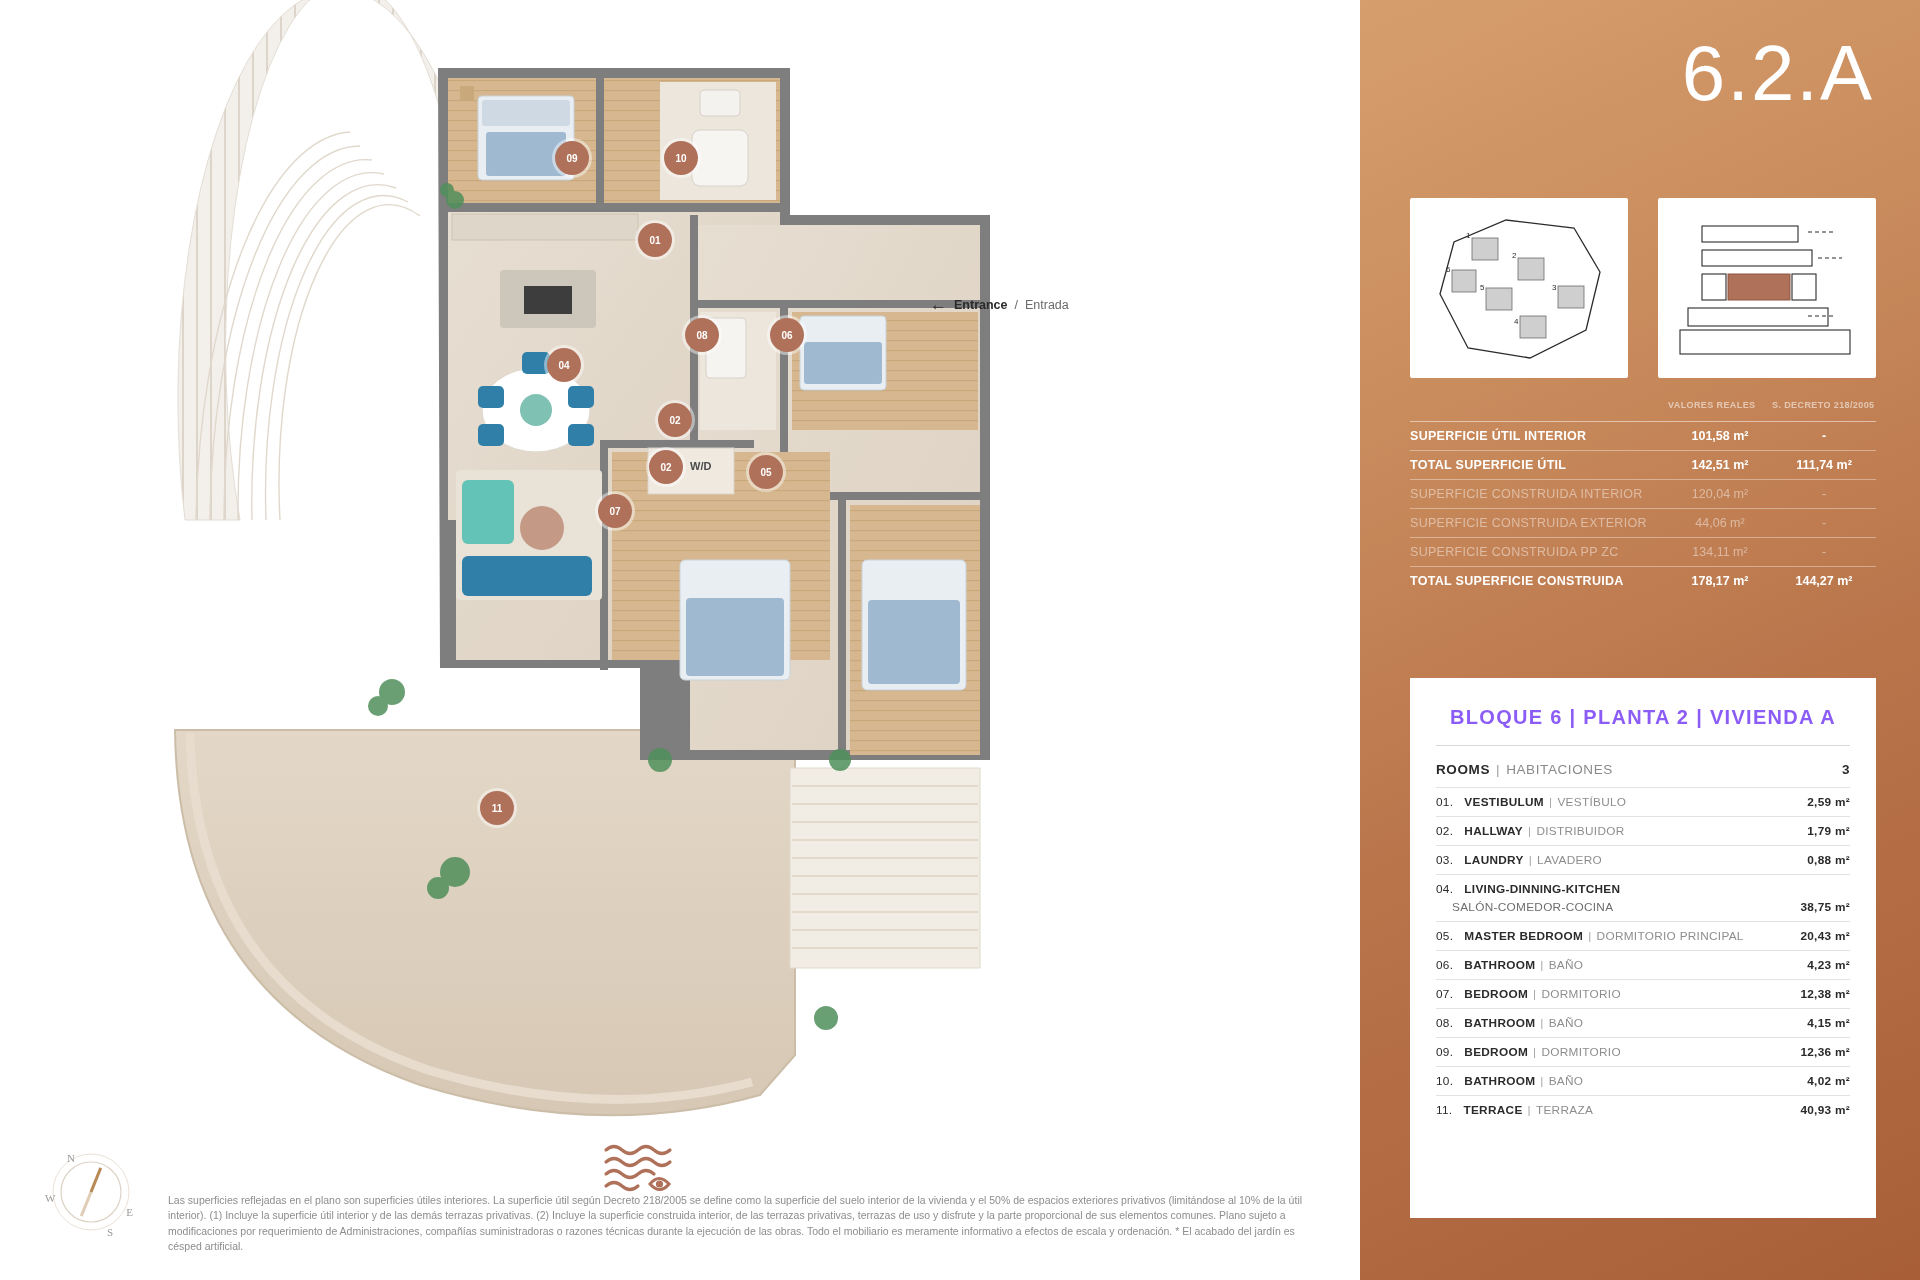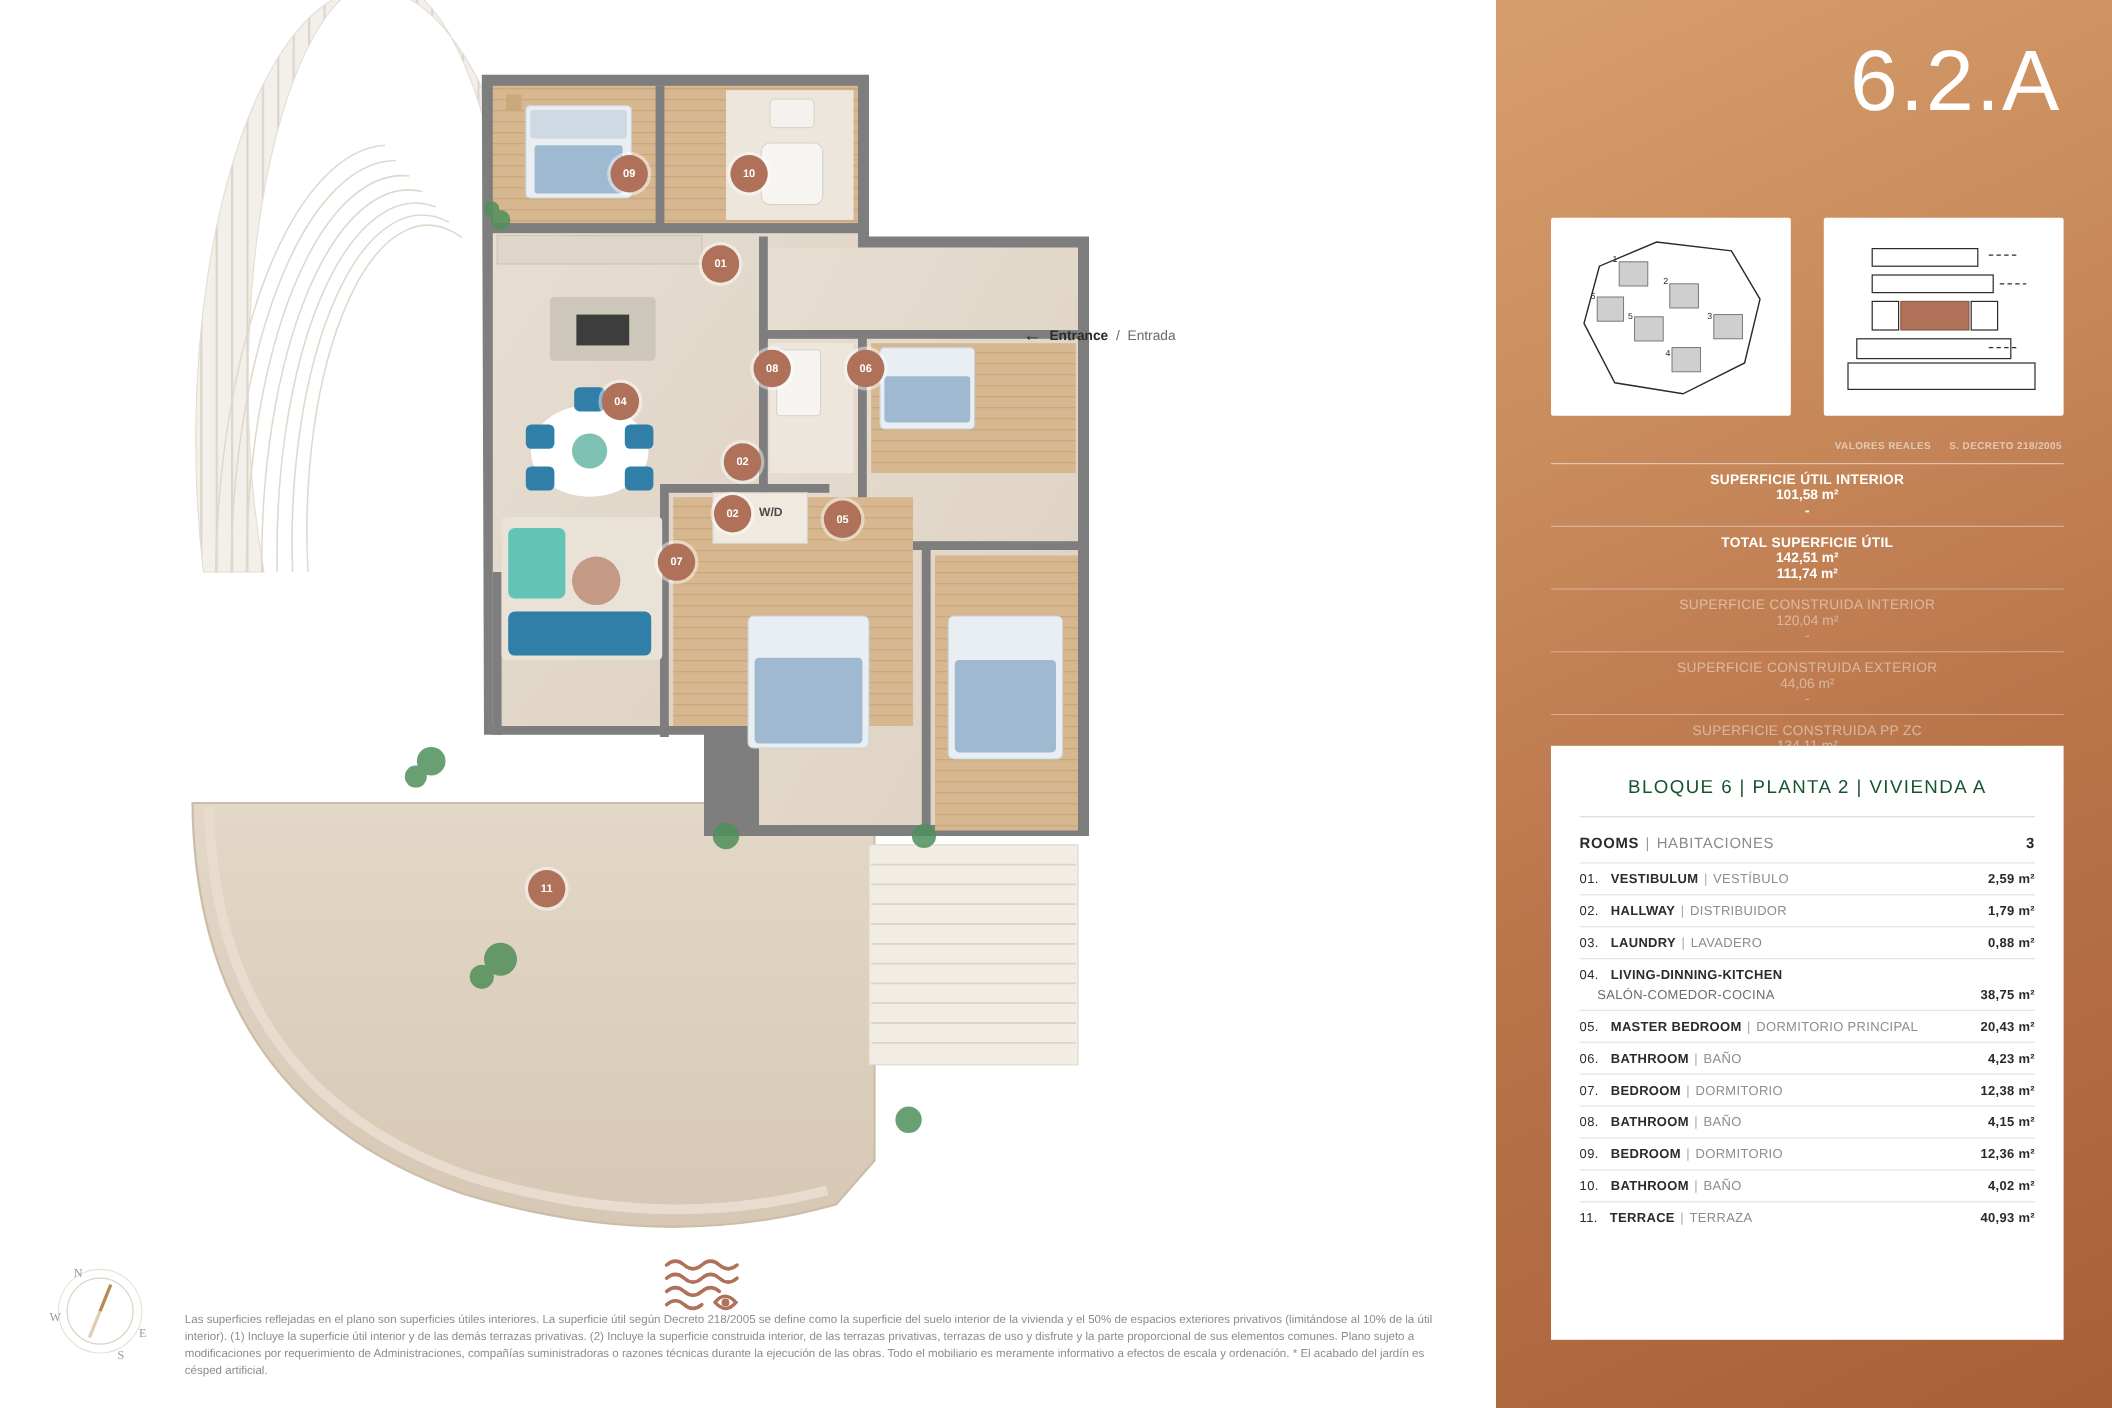--- a/index.html
+++ b/index.html
@@ -99,39 +99,38 @@
   }
   #areas-table .colhead {
     display:flex; justify-content:flex-end; gap: 0px; color: rgba(255,255,255,0.55);
     font-size: 9px; font-weight:bold; letter-spacing:0.4px; 
     padding-bottom: 10px;
   }
   #areas-table .colhead span { width: 104px; line-height:1.25; }
   #areas-table .row {
     display:flex; align-items:center; padding: 7px 0;
     border-top: 1px solid rgba(255,255,255,0.38);
-    flex-direction: column;
   }
   #areas-table .row.first { border-top: 1px solid rgba(255,255,255,0.5); }
   #areas-table .row .lab { flex:1; font-size:12.5px; font-weight:bold; letter-spacing:0.3px; }
   #areas-table .row .v1, #areas-table .row .v2 {
     width:104px; text-align:center; font-size:12.5px; font-weight:bold;
   }
   #areas-table .row.muted { color: rgba(255,255,255,0.45); }
   #areas-table .row.muted .lab,
   #areas-table .row.muted .v1,
   #areas-table .row.muted .v2 { font-weight: normal; }
 
   #rooms-card {
     position:absolute; left:50px; top: 678px; width: 466px; height: 540px;
     background:#fff; color:#2a2a2a; padding: 18px 26px 14px 26px;
   }
   #block-line {
-    text-align:center; font-size:17px; font-weight:normal; letter-spacing:1.3px;
-    padding: 10px 0 16px; border-bottom:1px solid #d8d8d8; color:#14532d;
+    text-align:center; font-size:20px; font-weight:bold; letter-spacing:1.3px;
+    padding: 10px 0 16px; border-bottom:1px solid #d8d8d8; color:#8b5cf6;
   }
   #rooms-head {
     display:flex; align-items:center; padding: 16px 0 10px;
     font-size:13.5px; letter-spacing:0.6px;
   }
   #rooms-head .r1 { font-weight:bold; }
   #rooms-head .bar { margin:0 6px; color:#9a9a9a; }
   #rooms-head .r2 { color:#8a8a8a; }
   #rooms-head .cnt { margin-left:auto; font-weight:bold; font-size:13.5px; }
 

